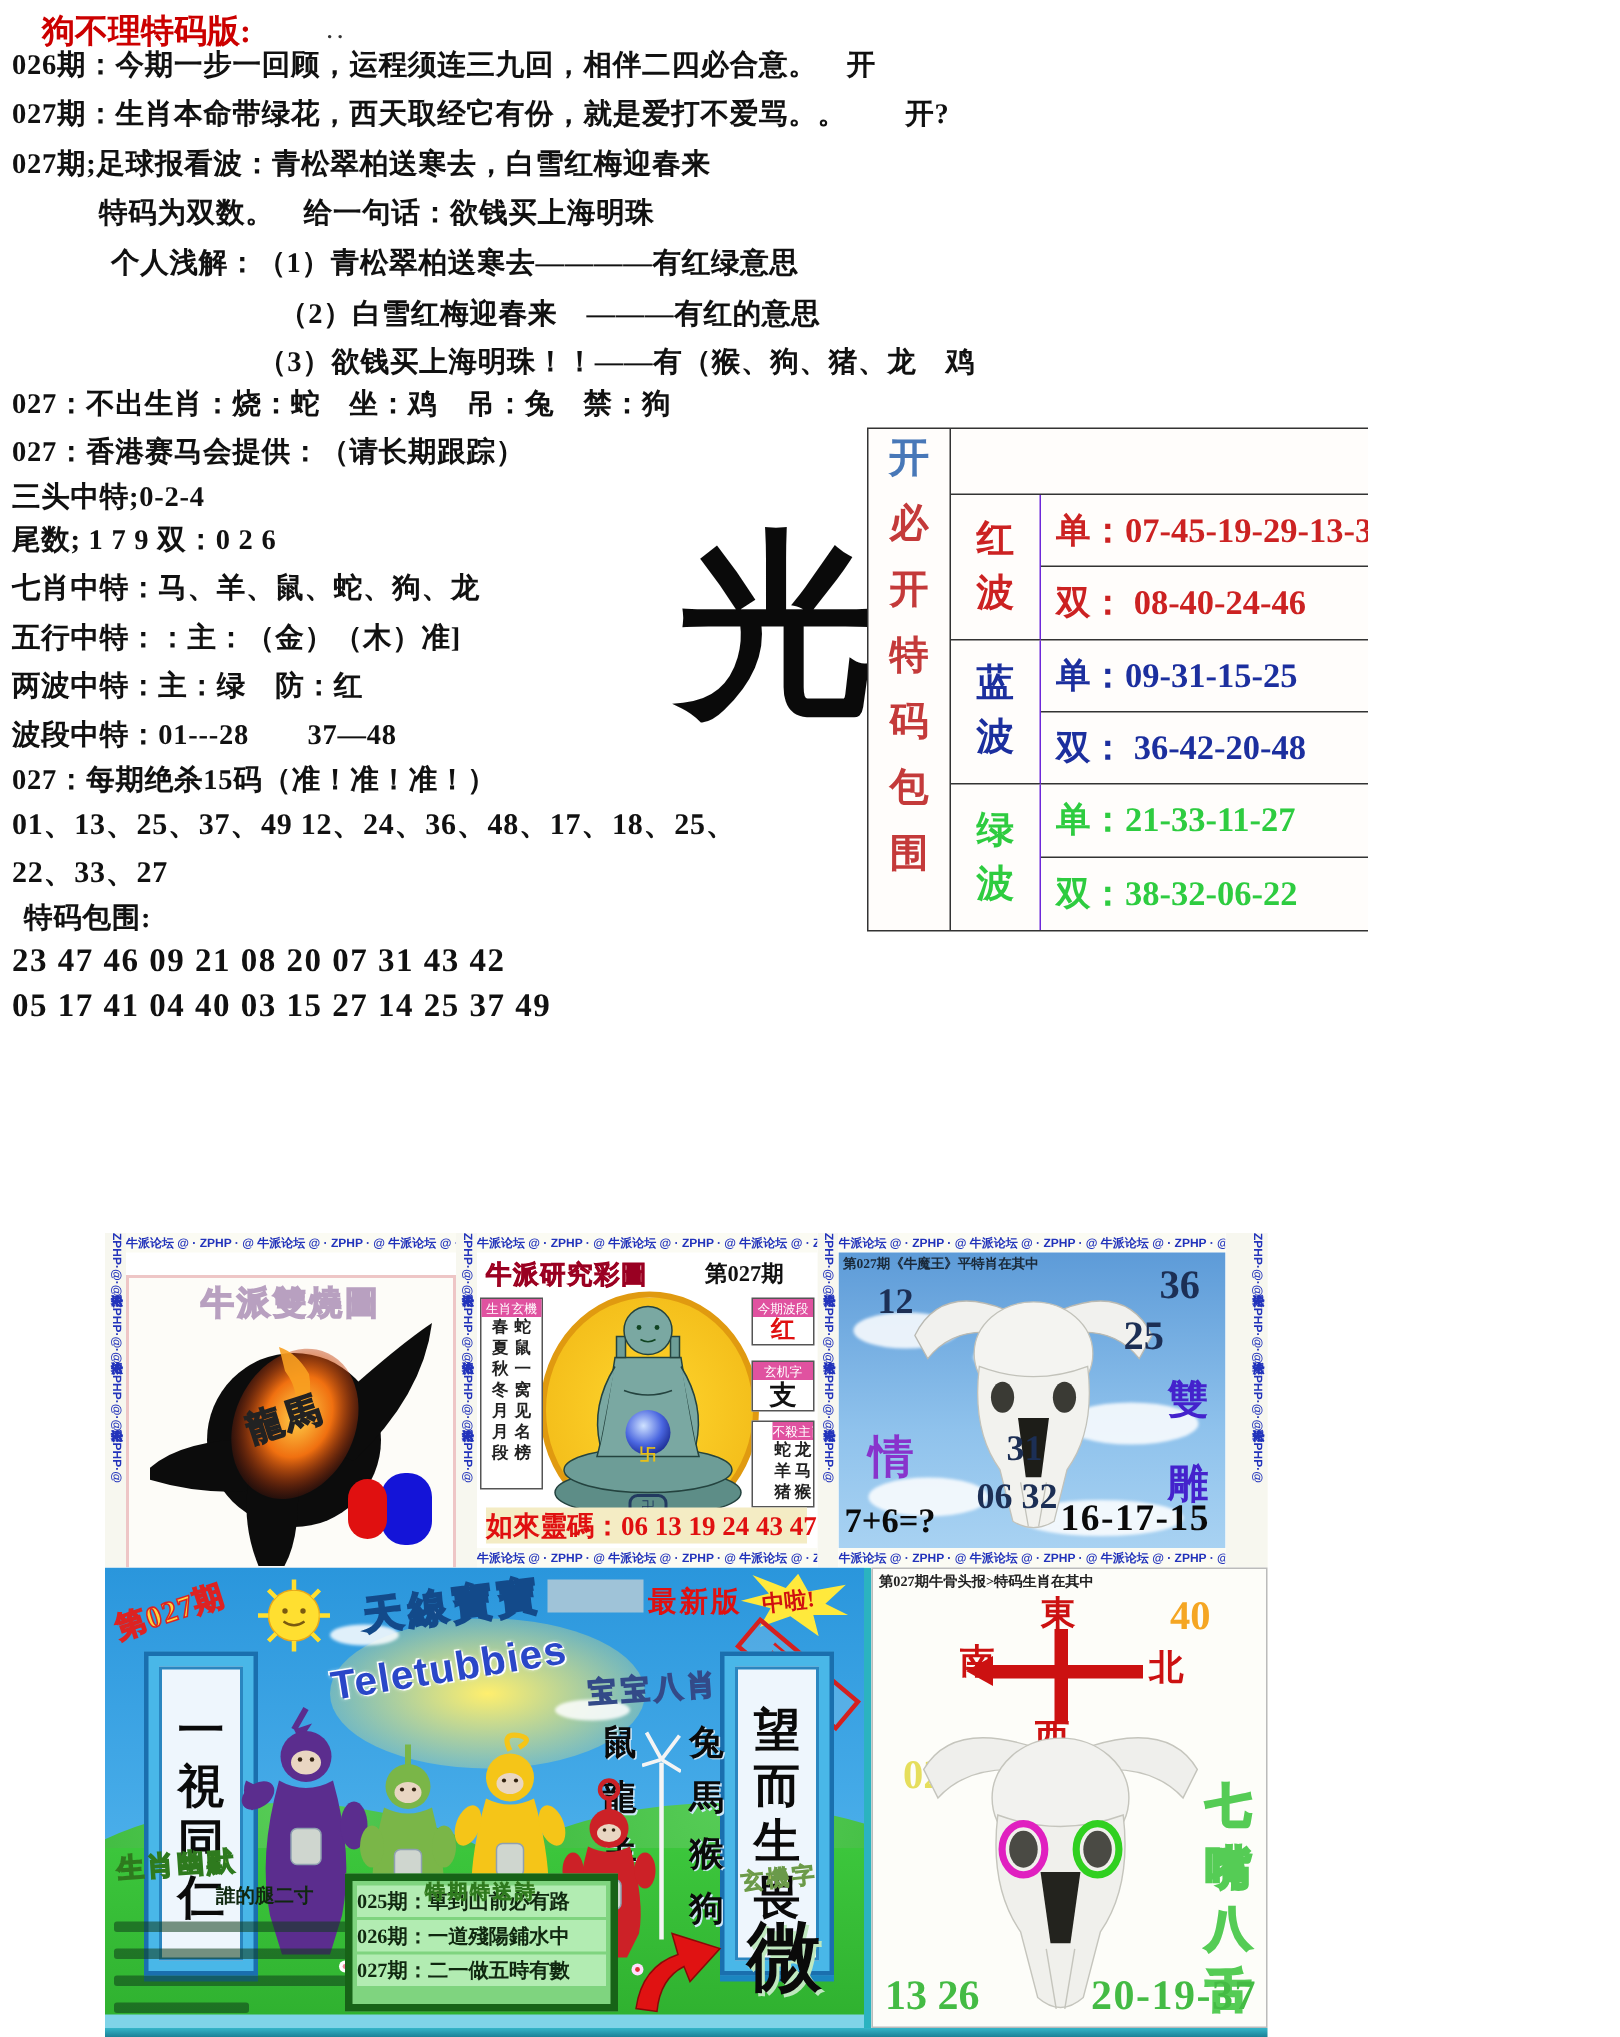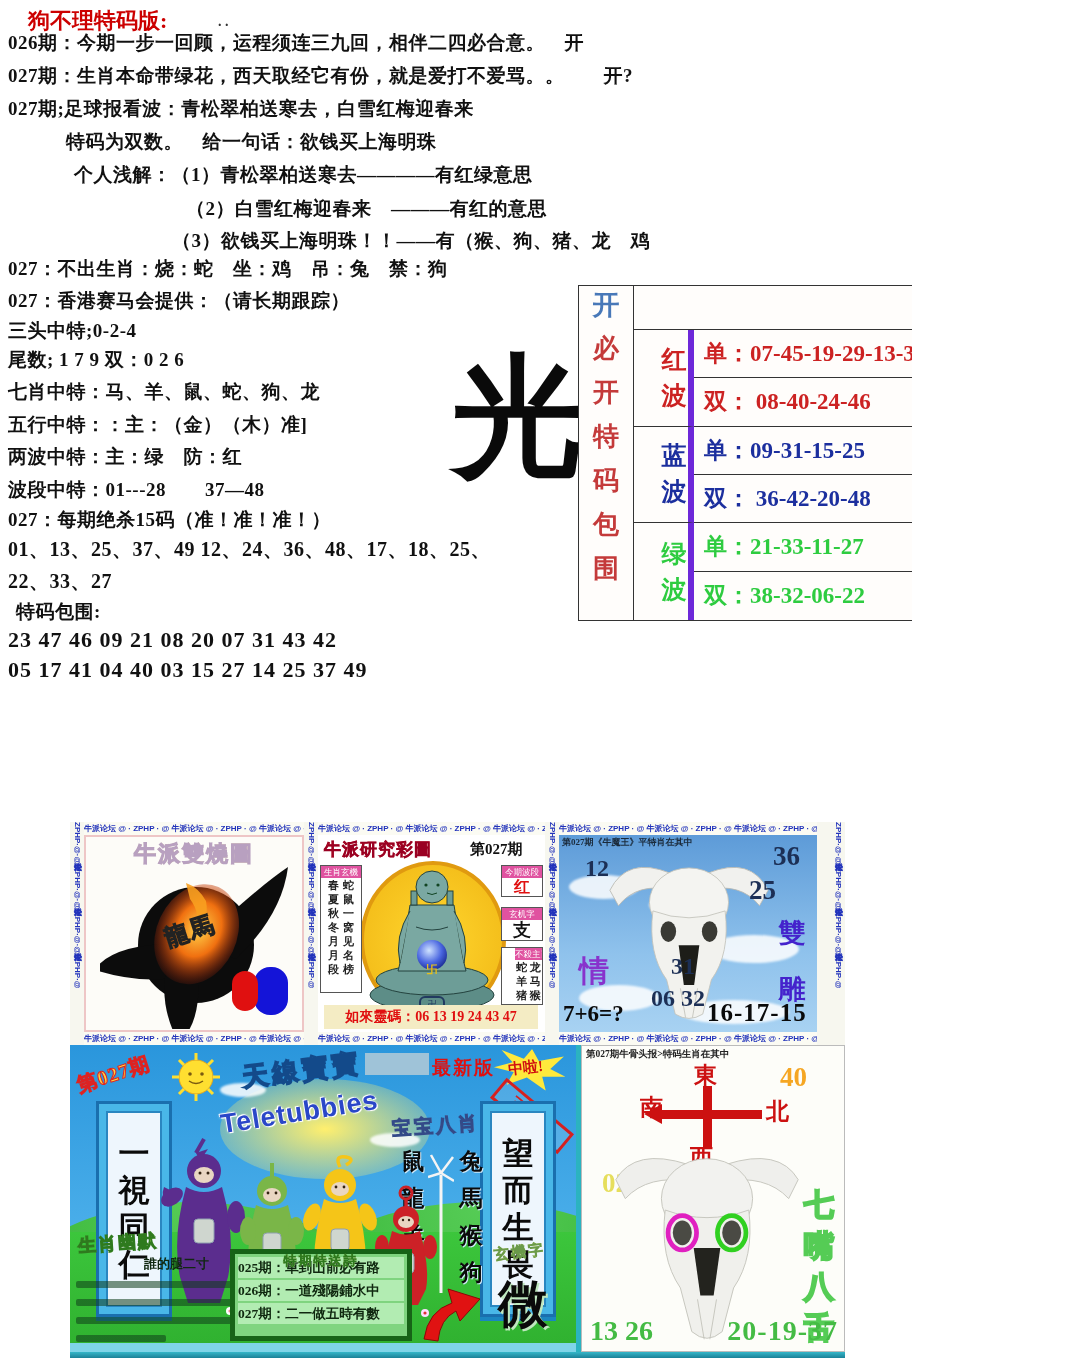--- a/index.html
+++ b/index.html
@@ -15,21 +15,21 @@
   .bigword{position:absolute;left:352px;top:303px;font-size:46px;font-weight:800;letter-spacing:3px;
            color:#fff;-webkit-text-stroke:2px #111;text-shadow:0 0 1px #111;}
   .bigchar{position:absolute;left:452px;top:352px;font-size:132px;font-weight:700;line-height:1;color:#0a0a0a;}
   
   .ptable{position:absolute;left:578px;top:285px;width:384px;height:334px;border:1px solid #333;display:flex;background:#fffdfb;}
   .pt-side{width:54px;border-right:1px solid #333;display:flex;flex-direction:column;align-items:center;padding-top:2px;}
   .pt-corner{color:#4878b8;font-size:27px;font-weight:700;line-height:1.3;}
   .pt-vlabel{color:#c43a3a;font-size:26px;font-weight:700;width:30px;text-align:center;line-height:44px;word-break:break-all;margin-top:4px;}
   .pt-main{flex:1;display:grid;grid-template-columns:60px 1fr;grid-template-rows:44px repeat(6,1fr);}
   .pt-blank{grid-column:1/3;grid-row:1;border-bottom:1px solid #333;}
-  .pt-wave{grid-column:1;border-right:6px solid #6d28d9;display:flex;align-items:center;justify-content:flex-end;}
+  .pt-wave{grid-column:1;border-right:1px solid #6d28d9;display:flex;align-items:center;justify-content:center;}
   .pt-wave span{width:28px;word-break:break-all;font-size:25px;font-weight:700;line-height:36px;text-align:center;}
   .pt-w1{grid-row:2/4;border-bottom:1px solid #333;}
   .pt-w2{grid-row:4/6;border-bottom:1px solid #333;}
   .pt-w3{grid-row:6/8;}
   .pt-val{grid-column:2;display:flex;align-items:center;padding-left:10px;font-size:23px;font-weight:700;white-space:pre;border-bottom:1px solid #333;}
   .pt-val.last{border-bottom:none;}
   .c-red{color:#cc2222;} .c-blue{color:#1c2f9e;} .c-green{color:#2ecc40;}
   
   .collage{position:absolute;left:70px;top:822px;width:775px;height:538px;background:#fbfbf4;}
   .crow1{display:flex;height:223px;}
@@ -39,42 +39,42 @@
           font-size:8px;font-weight:700;writing-mode:vertical-rl;line-height:14px;white-space:nowrap;}
   .vstrip.fill{flex:1;}
   .vsep{width:5px;background:#2bb3c0;}
   .panel{position:relative;overflow:hidden;background:#fff;}
   .p1{width:220px;} .p2{width:227px;} .p3{width:258px;}
   .p4{width:506px;} .p5{flex:1;background:#fdfdf9;border:1px solid #bbb;box-sizing:border-box;}
   .btext{height:13px;overflow:hidden;white-space:nowrap;text-align:center;font-family:"Liberation Sans",sans-serif;
          font-size:8px;font-weight:700;color:#2233bb;background:#fbfbf3;line-height:13px;}
   .pcontent{position:relative;height:197px;overflow:hidden;}
   
-  .p1 .pcontent{border:2px solid #eec6c6;box-sizing:border-box;background:#fdfcf8;}
+  .p1 .pcontent{border:2px solid #eec6c6;box-sizing:border-box;background:#fdfcf8;margin-top:15px;}
   .p1-title{position:absolute;left:0;right:0;top:2px;text-align:center;font-size:22px;font-weight:800;
             color:#f2cf2a;-webkit-text-stroke:1px #b8a0c0;letter-spacing:2px;}
   .p1-caps{position:absolute;border-radius:16px;}
   .cap-red{left:146px;top:134px;width:26px;height:40px;background:#e01010;}
   .cap-blue{left:168px;top:130px;width:34px;height:48px;background:#1414d8;}
   
   .p2-title{position:absolute;left:6px;top:3px;font-size:17px;font-weight:800;color:#e03030;-webkit-text-stroke:.5px #902;letter-spacing:1px;}
   .p2-issue{position:absolute;left:152px;top:5px;font-size:15px;font-weight:700;color:#111;}
   .p2-halo{position:absolute;left:42px;top:26px;width:146px;height:158px;border-radius:50%;
            background:radial-gradient(#ffd62e,#f0b614);border:4px solid #e09a10;box-sizing:border-box;}
   .mini-box{position:absolute;width:42px;background:#fff;border:1px solid #555;box-sizing:border-box;font-family:"Liberation Sans",sans-serif;}
   .mini-h{background:#e052a0;color:#fff;font-size:8.5px;font-weight:400;text-align:center;line-height:12px;white-space:nowrap;overflow:hidden;}
   .p2-lbox{left:2px;top:30px;height:128px;}
   .p2-cols{display:flex;flex-direction:row-reverse;justify-content:center;}
   .p2-cols span{width:15px;word-break:break-all;font-size:11px;font-weight:700;line-height:14px;text-align:center;color:#222;}
   .p2-rbox1{left:183px;top:30px;} .p2-rbox2{left:183px;top:72px;} .p2-rbox3{left:183px;top:112px;height:58px;padding-left:13px;}
   .p2-vbig{text-align:center;font-weight:800;}
   .p2-red{color:#e01010;font-size:16px;line-height:18px;}
   .p2-blk{color:#111;font-size:18px;line-height:20px;}
   .p2-bot{position:absolute;left:6px;bottom:3px;width:214px;height:24px;background:#f4ecc4;
-          color:#e01010;font-size:14px;font-weight:800;line-height:24px;text-align:center;white-space:pre;}
+          color:#e01010;font-size:18px;font-weight:800;line-height:24px;text-align:center;white-space:pre;}
   
   .p3 .pcontent{background:linear-gradient(#5d9bd8,#8fc2ec 60%,#a8d2f2);}
   .cloud{position:absolute;background:#fff;border-radius:50%;opacity:.85;filter:blur(1px);}
   .p3-h{position:absolute;left:3px;top:1px;font-size:9px;font-weight:700;color:#1a2a3a;white-space:nowrap;}
   .p3-num{position:absolute;color:#1c2f55;font-weight:700;font-family:"Liberation Serif",serif;}
   .p3-qing{position:absolute;left:20px;top:116px;font-size:30px;font-weight:700;color:#8833cc;}
   .p3-shuang{position:absolute;right:10px;top:70px;width:30px;font-size:27px;font-weight:700;color:#4422cc;
              word-break:break-all;line-height:56px;text-align:center;}
   .p3-q{position:absolute;left:4px;top:166px;font-size:23px;font-weight:700;color:#0a0a0a;}
   .p3-a{position:absolute;left:148px;top:164px;font-size:25px;font-weight:700;color:#0a0a0a;letter-spacing:1px;}

